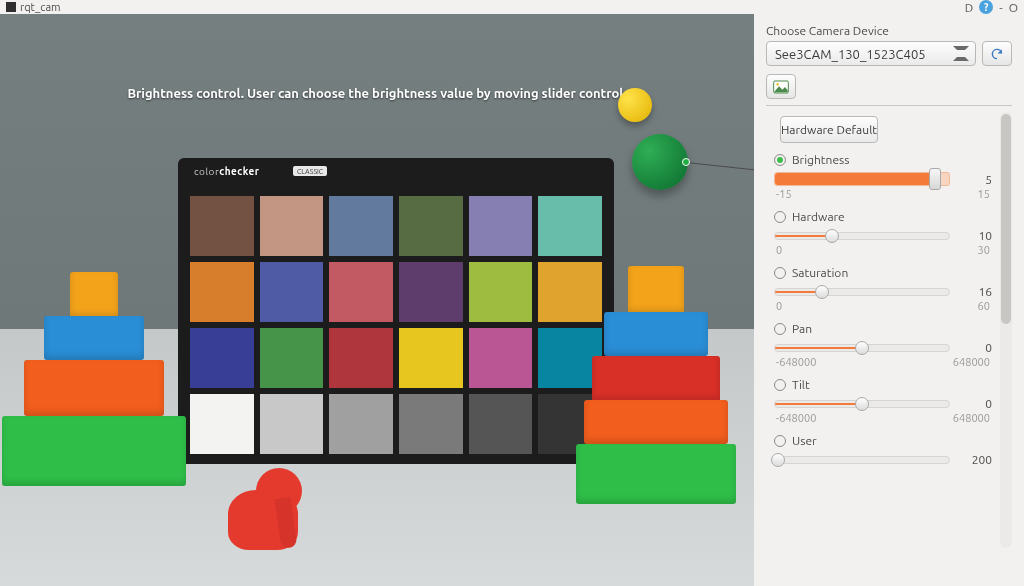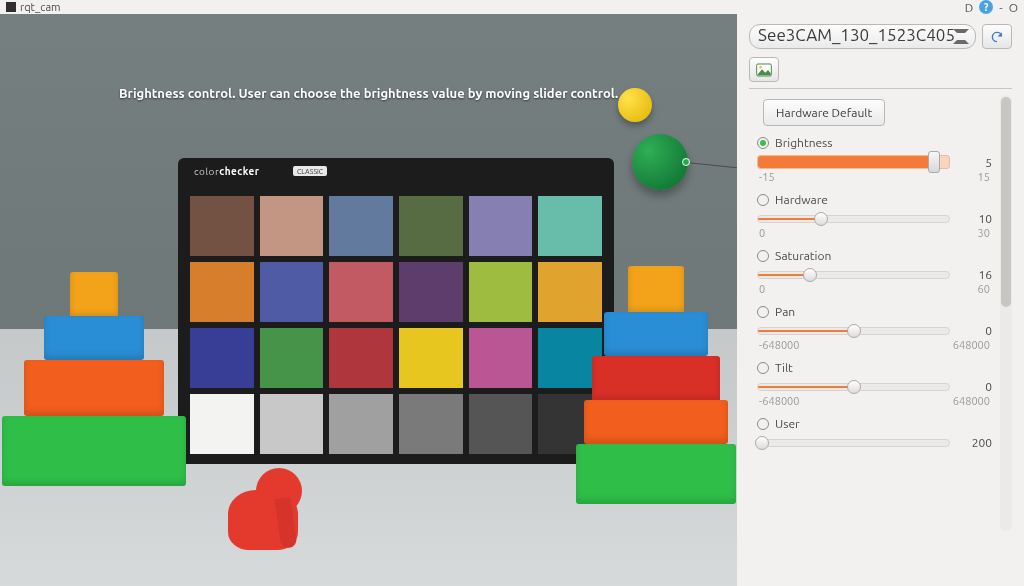--- a/index.html
+++ b/index.html
@@ -40,36 +40,36 @@
   .pin-yellow { position:absolute; left:618px; top:74px; width:34px; height:34px; background:radial-gradient(circle at 30% 30%, #ffe24a, #e2b200); border-radius:50%; box-shadow:0 4px 6px rgba(0,0,0,.3); }
   .pin-green  { position:absolute; left:632px; top:120px; width:56px; height:56px; background:radial-gradient(circle at 30% 30%, #2fae55, #0a6a2c); border-radius:50%; box-shadow:0 6px 8px rgba(0,0,0,.3); }
 
   .lead-line { position:absolute; left:686px; top:148px; width:90px; height:1px; background:#4b4b4b; transform:rotate(6deg); transform-origin:left center; }
   .lead-dot  { position:absolute; left:682px; top:144px; width:8px; height:8px; background:#1fae3f; border-radius:50%; border:1px solid #fff; }
 
   
   .panel { flex:1; background:#f2f1f0; padding:10px 12px 0 12px; position:relative; }
   .panel-label { font-size:12px; color:#4a4a4a; margin-bottom:4px; }
   .device-row { display:flex; gap:6px; align-items:center; margin-bottom:8px; }
-  .combo { flex:1; height:25px; background:linear-gradient(#fdfdfd,#eaeaea); border:1px solid #b8b8b8; border-radius:11px; display:flex; padding:0 20px 0 8px; font-size:17px; position:relative; }
+  .combo { flex:1; height:25px; background:linear-gradient(#fdfdfd,#eaeaea); border:1px solid #b8b8b8; border-radius:4px; display:flex; align-items:center; padding:0 20px 0 8px; font-size:13px; position:relative; }
   .combo::after { content:""; position:absolute; right:6px; top:4px; width:8px; height:6px; border-top:4px solid #6a6a6a; border-left:4px solid transparent; border-right:4px solid transparent; }
   .combo::before { content:""; position:absolute; right:6px; bottom:4px; width:8px; height:6px; border-bottom:4px solid #6a6a6a; border-left:4px solid transparent; border-right:4px solid transparent; }
   .iconbtn { width:30px; height:25px; background:linear-gradient(#fdfdfd,#e6e6e6); border:1px solid #b8b8b8; border-radius:4px; display:flex; align-items:center; justify-content:center; font-size:13px; color:#3a79c4; cursor:pointer; }
   .capture-btn { width:30px; height:25px; margin:2px 0 6px 0; background:linear-gradient(#fdfdfd,#e6e6e6); border:1px solid #b8b8b8; border-radius:4px; display:flex; align-items:center; justify-content:center; cursor:pointer; }
 
   .tabs { display:flex; border-bottom:1px solid #c7c7c7; margin-top:2px; }
   .tab { padding:6px 10px 6px 10px; font-size:11px; color:#555; border:1px solid transparent; border-bottom:none; cursor:pointer; }
   .tab.active { background:#f2f1f0; border-color:#c7c7c7; border-radius:4px 4px 0 0; color:#333; font-weight:600; position:relative; top:1px; }
 
   .controls-wrap { position:relative; height:448px; }
   .scroll-area { position:absolute; inset:0 14px 0 0; overflow:hidden; padding:10px 4px 0 6px; }
   .scrollbar { position:absolute; right:0; top:6px; bottom:6px; width:12px; background:#eceae8; border-radius:6px; }
   .scrollbar .thumb { position:absolute; left:1px; right:1px; top:2px; height:210px; background:#c8c6c3; border-radius:5px; }
 
-  .default-btn { display:inline-block; padding:6px 12px; font-size:12px; background:linear-gradient(#fdfdfd,#e9e9e9); border:1px solid #b8b8b8; border-radius:4px; margin:0 0 10px 8px; cursor:pointer;text-align:center; }
+  .default-btn { display:inline-block; padding:6px 0; font-size:12px; background:linear-gradient(#fdfdfd,#e9e9e9); border:1px solid #b8b8b8; border-radius:4px; margin:0 0 10px 8px; cursor:pointer;text-align:center; }
 
   .ctrl { margin:0 2px 10px 2px; }
   .ctrl-head { display:flex; align-items:flex-end; font-size:12px; color:#4a4a4a; margin-bottom:6px; }
   .radio { width:12px; height:12px; border:1px solid #8a8a8a; border-radius:50%; margin-right:6px; display:inline-flex; align-items:center; justify-content:center; }
   .radio.on::after { content:""; width:6px; height:6px; background:#3bbf4a; border-radius:50%; }
   .slider-row { display:flex; align-items:center; gap:8px; }
   .track { flex:1; position:relative; height:8px; background:#eceae8; border:1px solid #d6d4d1; border-radius:4px; }
   .track.hot { background:#f8d5c0; border-color:#f3b996; height:14px; border-radius:3px; }
   .fill { position:absolute; left:0; top:0; bottom:0; background:#f47a3a; border-radius:3px 0 0 3px; }
   .fill.thin { top:2px; bottom:2px; border-radius:2px; }
@@ -151,20 +151,21 @@
     </div>
 
     <div class="elephant">
       <div class="body"></div>
         <div class="head"></div>
         <div class="trunk"></div>
     </div>
   </div>
 
   <div class="panel">
+    <div class="panel-label">Choose Camera Device</div>
     <div class="device-row">
       <div class="combo">
         <span>See3CAM_130_1523C405</span>
       </div>
       <div class="iconbtn">
         <svg width="14" height="14" viewBox="0 0 24 24">
             <path fill="none" stroke="#3a79c4" stroke-width="2.4" d="M20 11A8 8 0 1 0 12 20"></path>
             <path fill="#3a79c4" d="M20 4v7h-7z"></path>
           </svg>
       </div>

